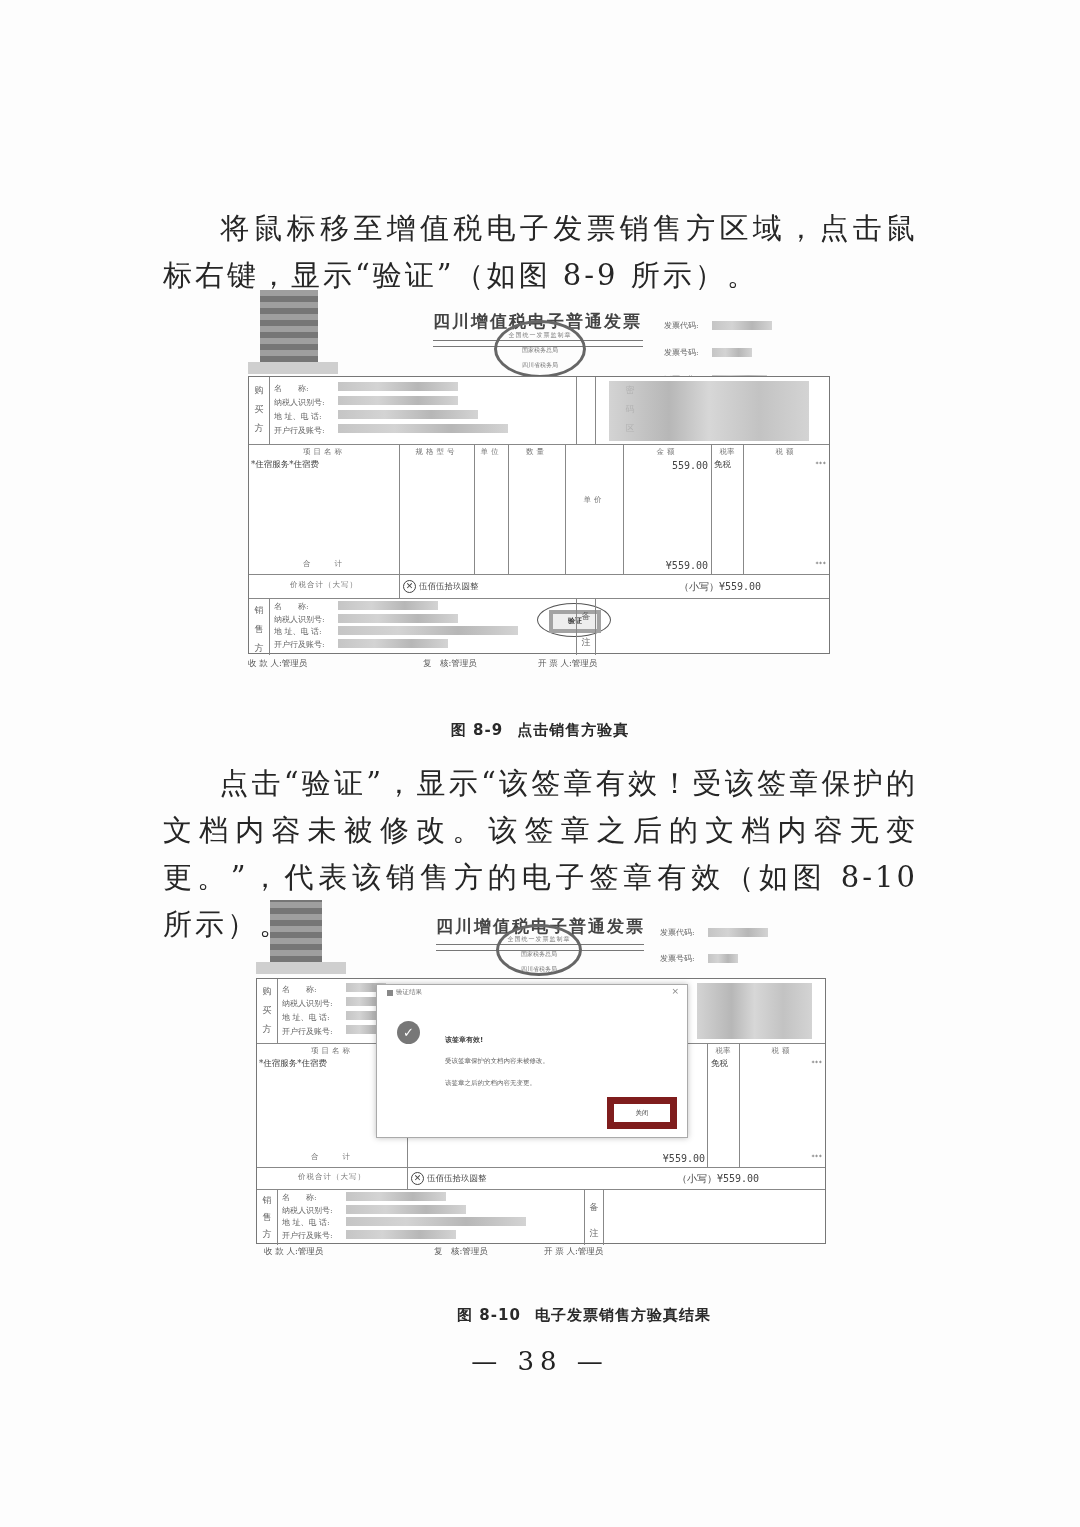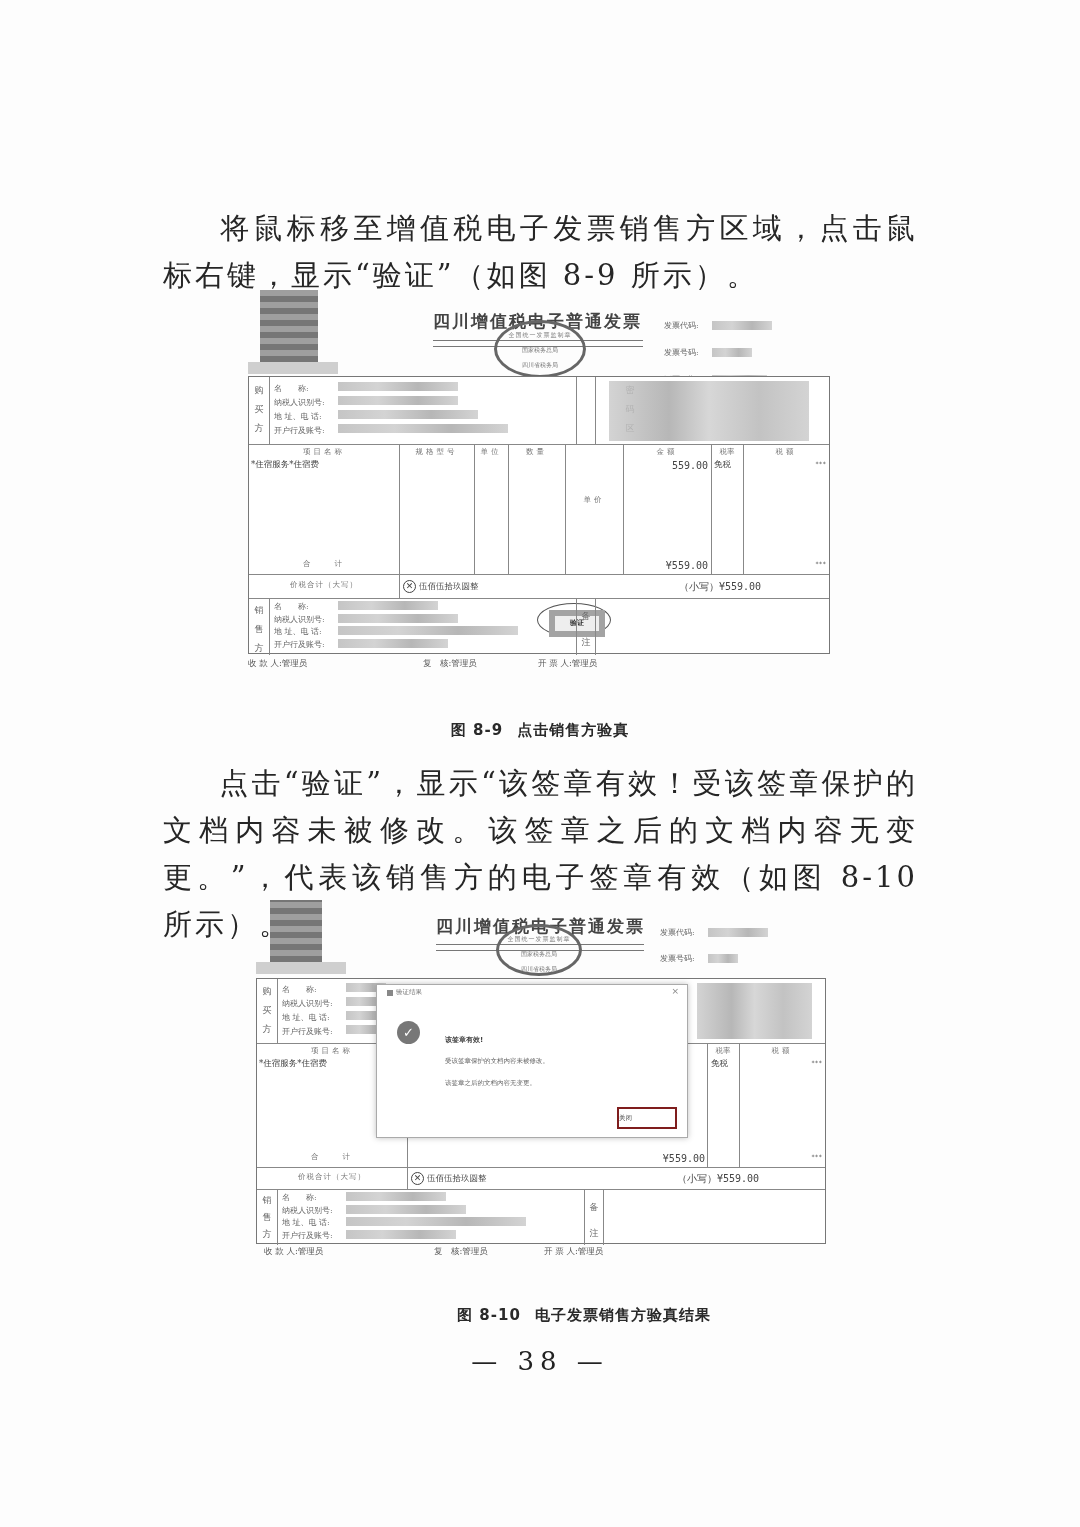--- a/index.html
+++ b/index.html
@@ -56,43 +56,43 @@
   .hdr { position: absolute; font-size: 7.5px; color: #777; text-align: center; letter-spacing: 3px; }
   .item { position: absolute; font-size: 8.5px; color: #444; }
   .amt { position: absolute; font-size: 10px; color: #444; font-family: "DejaVu Sans Mono", monospace; }
   .total-big { position: absolute; font-size: 10px; color: #444; font-family: "DejaVu Sans Mono", monospace; }
   .xcirc { display: inline-block; width: 11px; height: 11px; border: 1.2px solid #444; border-radius: 50%;
     text-align: center; line-height: 10px; font-size: 9px; margin-right: 3px; vertical-align: middle; }
   .signers { position: absolute; font-size: 8.5px; color: #555; }
   .signers span { position: absolute; white-space: nowrap; }
 
   .verify-btn {
-    position: absolute; background: #eee; border: 6px solid #a3a3a3; font-size: 7px; color: #333;
+    position: absolute; background: #eee; border: 4px solid #a3a3a3; font-size: 7px; color: #333;
     text-align: center; line-height: 14px; font-weight: bold;
   }
   .verify-oval { position: absolute; border: 1.5px solid #555; border-radius: 50%; }
 
   
   .dialog {
     position: absolute; background: #fff; border: 1px solid #aaa; box-shadow: 0 0 6px rgba(0,0,0,.25);
     font-family: "DejaVu Sans", sans-serif;
   }
   .dialog .dtitle { position: absolute; left: 10px; top: 3px; font-size: 6.5px; color: #777; display: flex; align-items: center; }
   .dialog .dicon-sm { width: 6px; height: 6px; background: #888; margin-right: 3px; }
   .dialog .close-x { position: absolute; right: 8px; top: 1px; font-size: 9px; color: #888; cursor: pointer; }
   .dialog .check {
     position: absolute; left: 20px; top: 36px; width: 23px; height: 23px; border-radius: 50%;
     background: #777; color: #fff; text-align: center; line-height: 23px; font-size: 13px;
   }
   .dialog .msg1 { position: absolute; left: 68px; top: 50px; font-size: 7px; color: #444; font-weight: bold; }
   .dialog .msg2 { position: absolute; left: 68px; top: 72px; font-size: 6.5px; color: #666; }
   .dialog .msg3 { position: absolute; left: 68px; top: 94px; font-size: 6.5px; color: #666; }
   .dialog .dbtn {
-    position: absolute; right: 10px; bottom: 8px; width: 56px; height: 18px; border: 2px solid #7f1d1d;
-    font-size: 6.5px; color: #444; line-height: 18px; background: #fff; cursor: pointer;
+    position: absolute; right: 10px; bottom: 8px; width: 56px; height: 18px; border: 7px solid #7f1d1d;
+    font-size: 6.5px; color: #444; text-align: center; line-height: 18px; background: #fff; cursor: pointer;
   }
 </style>
 </head>
 <body>
 
 <div class="para" style="top:205px;">
   <span class="indent"></span><span>将鼠标移至增值税电子发票销售方区域，点击鼠标右键，显示“验证”（如图 8-9 所示）。</span>
 </div>
 
 <div class="invoice" style="left:248px; top:290px; width:582px; height:390px;">

